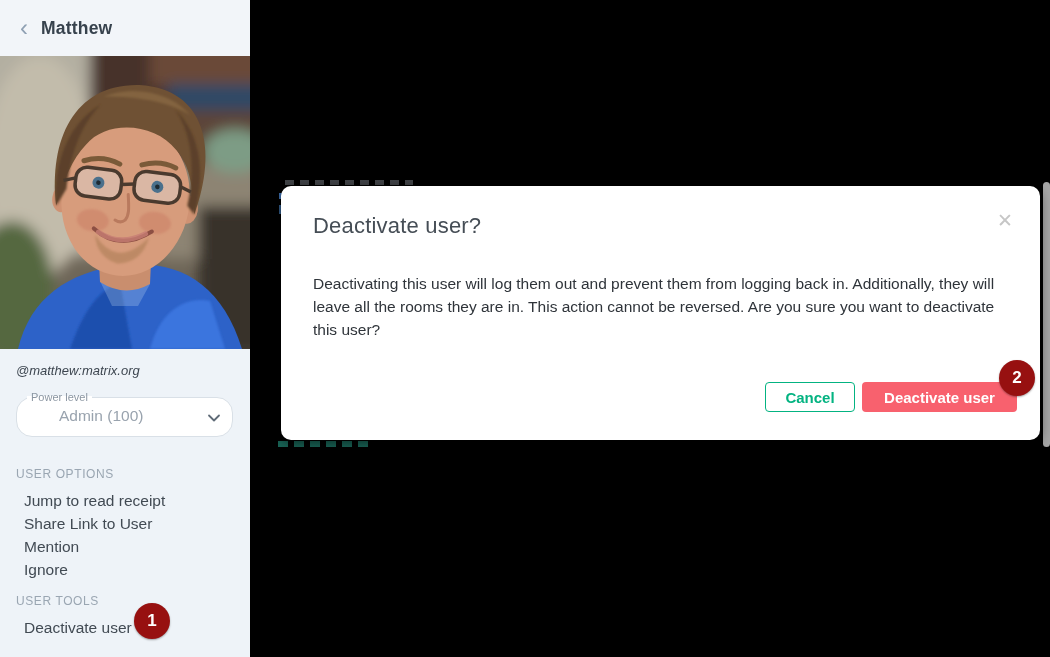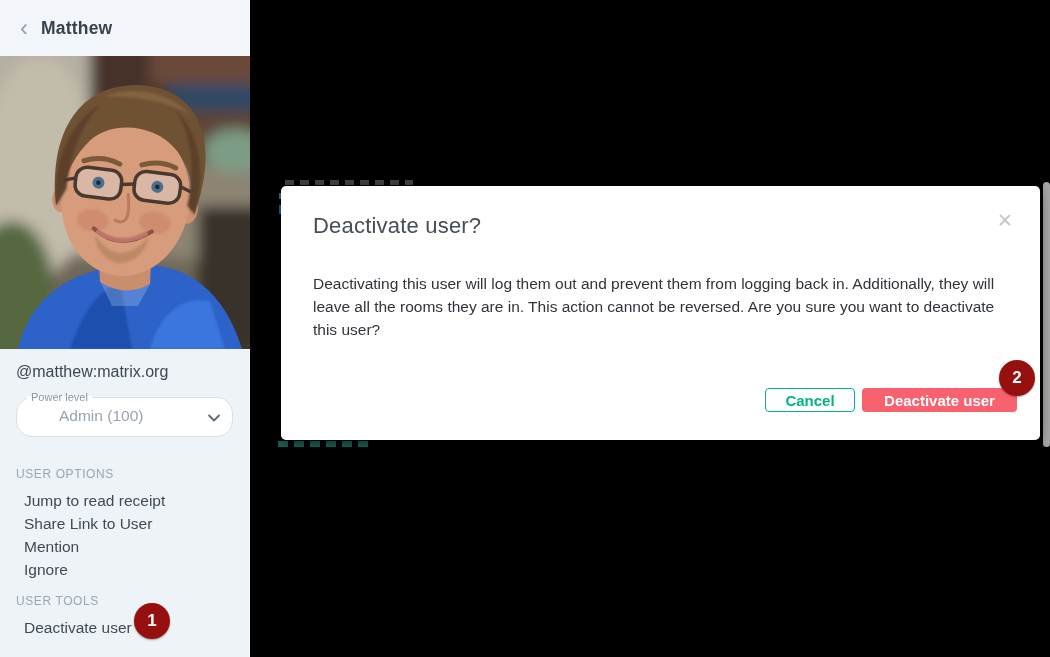--- a/index.html
+++ b/index.html
@@ -11,21 +11,21 @@
   .sidebar { position:absolute; left:0; top:0; width:250px; height:657px; background:#eef3f8; }
   .sidebar-header { position:absolute; left:0; top:0; width:250px; height:56px; background:#f2f5f9;
                     display:flex; align-items:center; }
   .back-btn { margin-left:13px; width:22px; height:22px; display:flex; align-items:center; justify-content:center;
               color:#8fa0b3; font-size:24px; line-height:1; cursor:pointer; font-weight:400; }
   .member-name { margin-left:6px; color:#37424d; font-size:17.5px; font-weight:700; letter-spacing:.2px; }
 
   .photo { position:absolute; left:0; top:56px; width:250px; height:293px; overflow:hidden; }
   .photo svg { display:block; width:250px; height:293px; }
 
-  .user-id { position:absolute; left:16px; top:363px; color:#3d4650; font-size:16px; }
+  .user-id { position:absolute; left:16px; top:363px; color:#3d4650; font-size:13px;font-style:italic; }
 
   .power-field { position:absolute; left:16px; top:397px; width:217px; height:40px; background:#fff;
                  border:1px solid #d9e0e7; border-radius:16px; cursor:pointer; }
   .power-label { position:absolute; left:10px; top:-8px; font-size:11px; color:#8b96a2; padding:0 4px;
                  background:linear-gradient(#eef3f8 46%, #ffffff 46%); line-height:14px; }
   .power-value { position:absolute; left:14px; top:9px; font-size:15.5px; color:#99a3ae;margin-left:28px; }
   .power-chevron { position:absolute; right:10px; top:12px; width:16px; height:16px; }
 
   .sections { position:absolute; left:0; top:467px; width:250px; }
   .section-title { margin:0 0 8px 16px; color:#9aa6b2; font-size:12px; font-weight:400; letter-spacing:.6px; }
@@ -45,29 +45,29 @@
   .artifact { position:absolute; }
   .artifact.top-smudge { left:285px; top:180px; width:128px; height:5px; opacity:.85;
      background:repeating-linear-gradient(90deg,#4c4f53 0 9px, transparent 9px 15px); }
   .artifact.blue-sliver-a { left:279px; top:193px; width:4px; height:6px; background:#3e6fae; }
   .artifact.blue-sliver-b { left:279px; top:205px; width:4px; height:9px; background:#35608f; }
   .artifact.bottom-teal { left:278px; top:441px; width:94px; height:6px; opacity:.9;
      background:repeating-linear-gradient(90deg,#1c6f60 0 10px, transparent 10px 16px); }
 
   
   .modal { position:absolute; left:281px; top:186px; width:759px; height:254px; background:#fff;
-           border-radius:5px; box-shadow:0 3px 12px rgba(0,0,0,.55); }
+           border-radius:10px; box-shadow:0 3px 12px rgba(0,0,0,.55); }
   .modal-title { position:absolute; left:32px; top:27px; color:#454d55; font-size:22px; font-weight:400;
                  letter-spacing:.2px; }
   .modal-close { position:absolute; right:24px; top:24px; width:22px; height:22px; color:#c6c6c6;
                  font-size:19px; line-height:22px; text-align:center; cursor:pointer; }
   .modal-body { position:absolute; left:32px; top:86px; width:692px; color:#2f343a; font-size:15.5px;
                 line-height:23px; }
   .modal-buttons { position:absolute; right:23px; bottom:28px; display:flex; gap:7px; }
-  .btn { height:24px; border-radius:4px; font-size:15px; display:flex; align-items:center; justify-content:center;
+  .btn { height:30px; border-radius:4px; font-size:15px; display:flex; align-items:center; justify-content:center;
          cursor:pointer; font-family:"Liberation Sans", sans-serif; }
   .btn-cancel { width:90px; background:#fff; border:1px solid #03b381; color:#03b381; font-weight:600; }
   .btn-danger { width:155px; background:#f8616e; border:none; color:#fff; font-weight:700; }
   .badge-2 { left:718px; top:-26px; }
   .modal .step-badge { position:absolute; }
 
   
   .scrollbar-strip { position:absolute; left:1043px; top:182px; width:7px; height:265px;
                      background:#a6a6a6; border-radius:4px; }
 </style>

